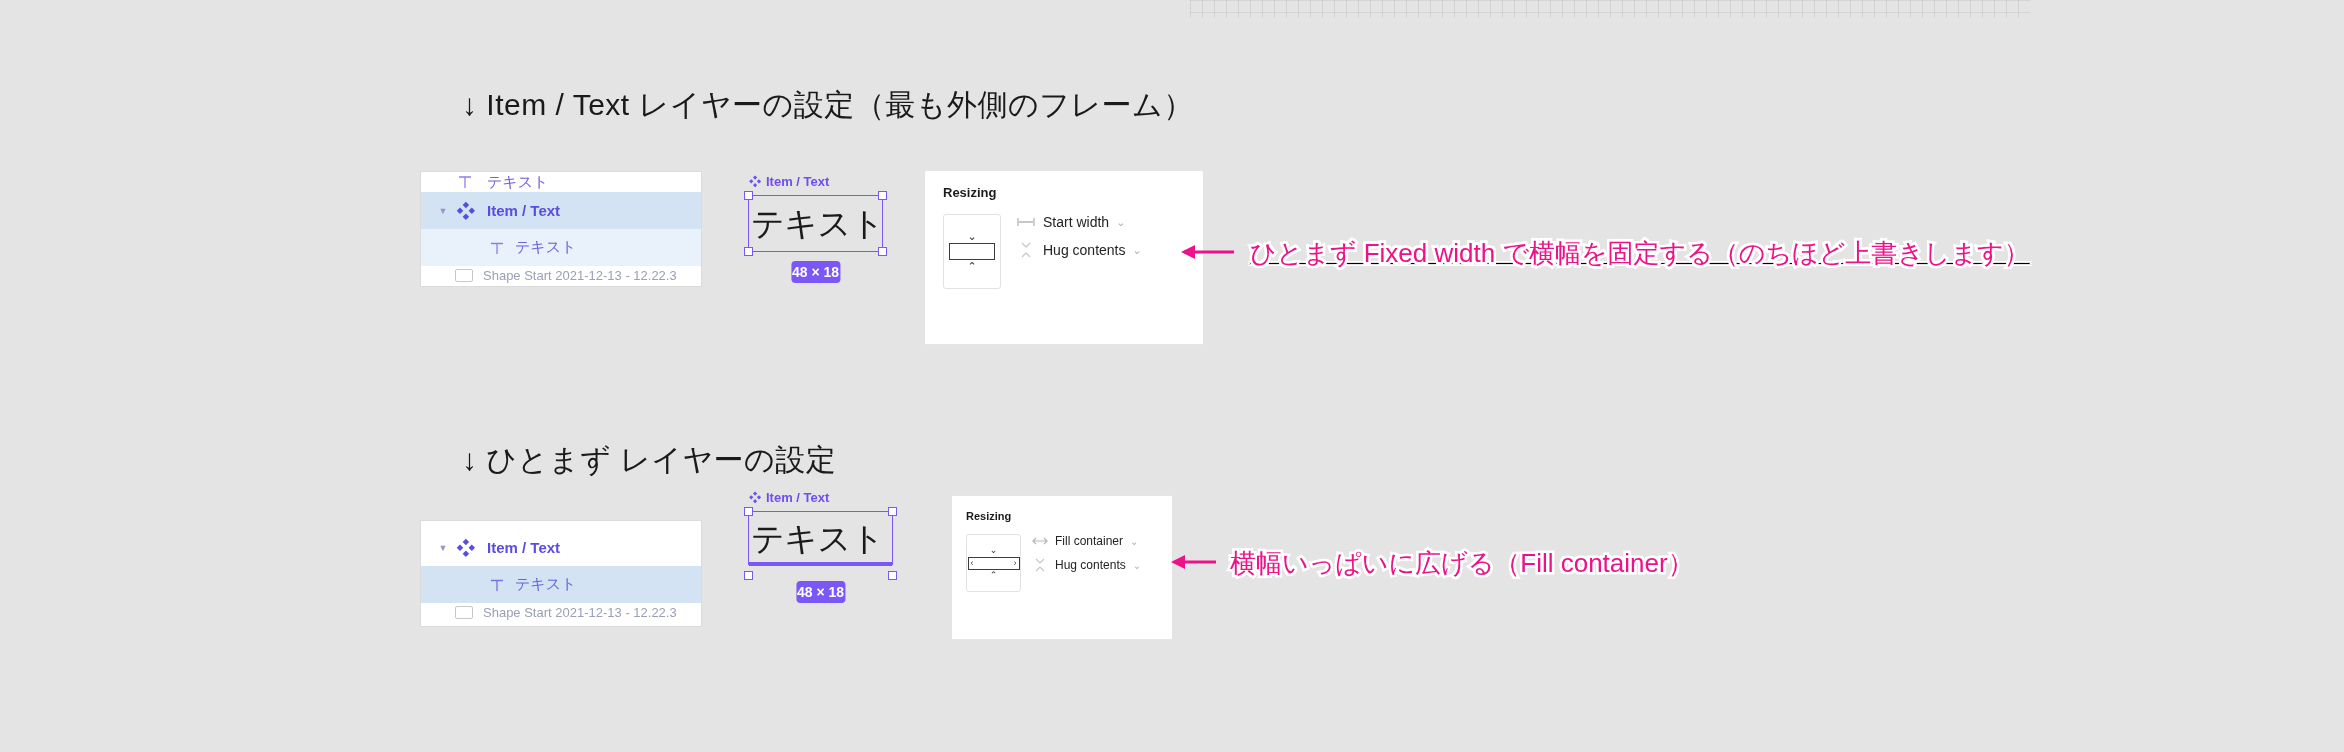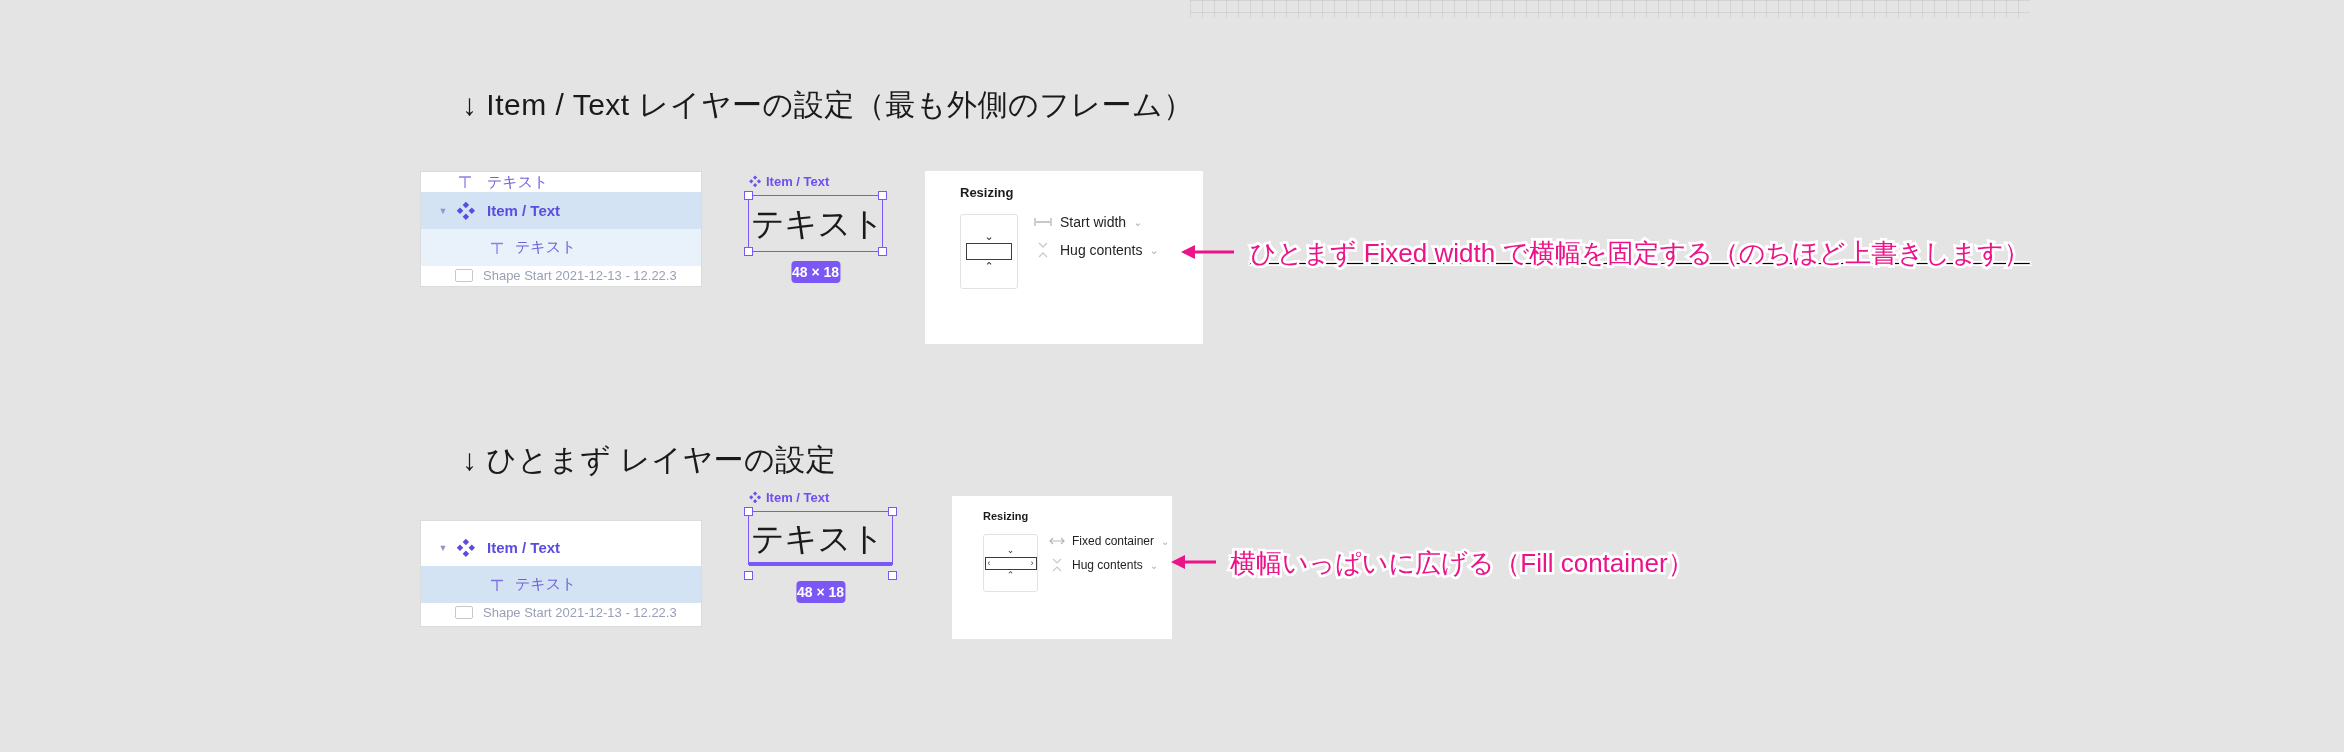--- a/index.html
+++ b/index.html
@@ -101,21 +101,20 @@
     font-size: 14px; font-weight: 700;
     padding: 3px 1px; border-radius: 4px; white-space: nowrap;
   }
 
   
   .resizing-panel {
     position: absolute; background: #fff;
     border-top: 1px solid #e6e6e6;
     border-bottom: 1px solid #e6e6e6;
     overflow: hidden;
-    padding-left: 17px;
   }
   .rp-inner { padding: 14px 0 0 18px; }
   .rp-title { font-size: 13px; font-weight: 700; color: #1c1c1c; }
   .rp-body { display: flex; align-items: flex-start; margin-top: 14px; }
   .rp-preview {
     border: 1px solid #e2e2e2; border-radius: 3px;
     display: flex; align-items: center; justify-content: center;
     flex: none; background: #fff;
   }
   .prev-stack { display: flex; flex-direction: column; align-items: center; }
@@ -353,21 +352,21 @@
             <span class="prev-chev" style="font-size:9px;">⌃</span>
           </div>
         </div>
         <div class="rp-options" style="margin-left:10px;">
           <div class="rp-opt">
             <span class="rp-icon" style="width:18px;">
               <svg width="16" height="10" viewBox="0 0 16 10">
                   <path d="M4 2L1 5l3 3M12 2l3 3-3 3M2 5h12" stroke="#b5b5b5" stroke-width="1.2" fill="none"></path>
                 </svg>
             </span>
-            <span class="rp-label" style="font-size:12px;">Fixed container</span>
+            <span class="rp-label" style="font-size:12px;">Fill container</span>
             <span class="rp-caret" style="font-size:10px;">⌄</span>
           </div>
           <div class="rp-opt" style="margin-top:10px;">
             <span class="rp-icon" style="width:18px;">
               <svg width="12" height="14" viewBox="0 0 12 14">
                   <path d="M2 1l4 4 4-4M2 13l4-4 4 4" stroke="#c9c9c9" stroke-width="1.2" fill="none"></path>
                 </svg>
             </span>
             <span class="rp-label" style="font-size:12px;">Hug contents</span>
             <span class="rp-caret" style="font-size:10px;">⌄</span>

